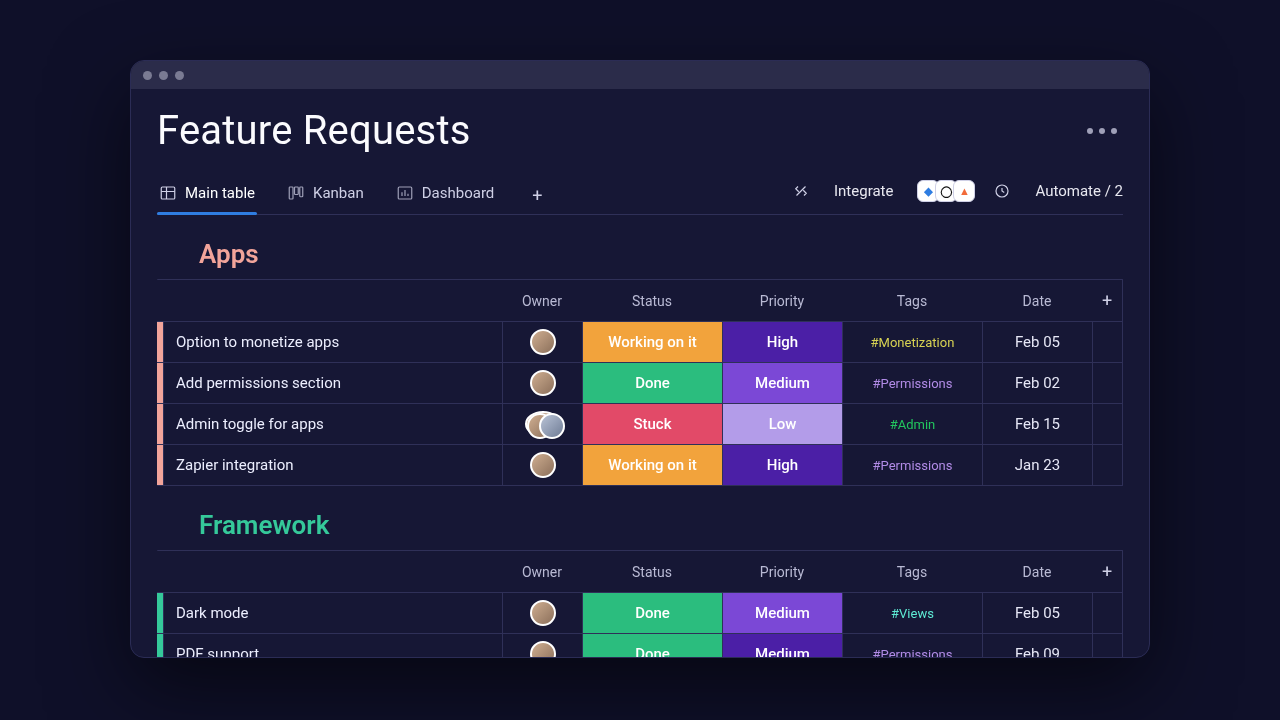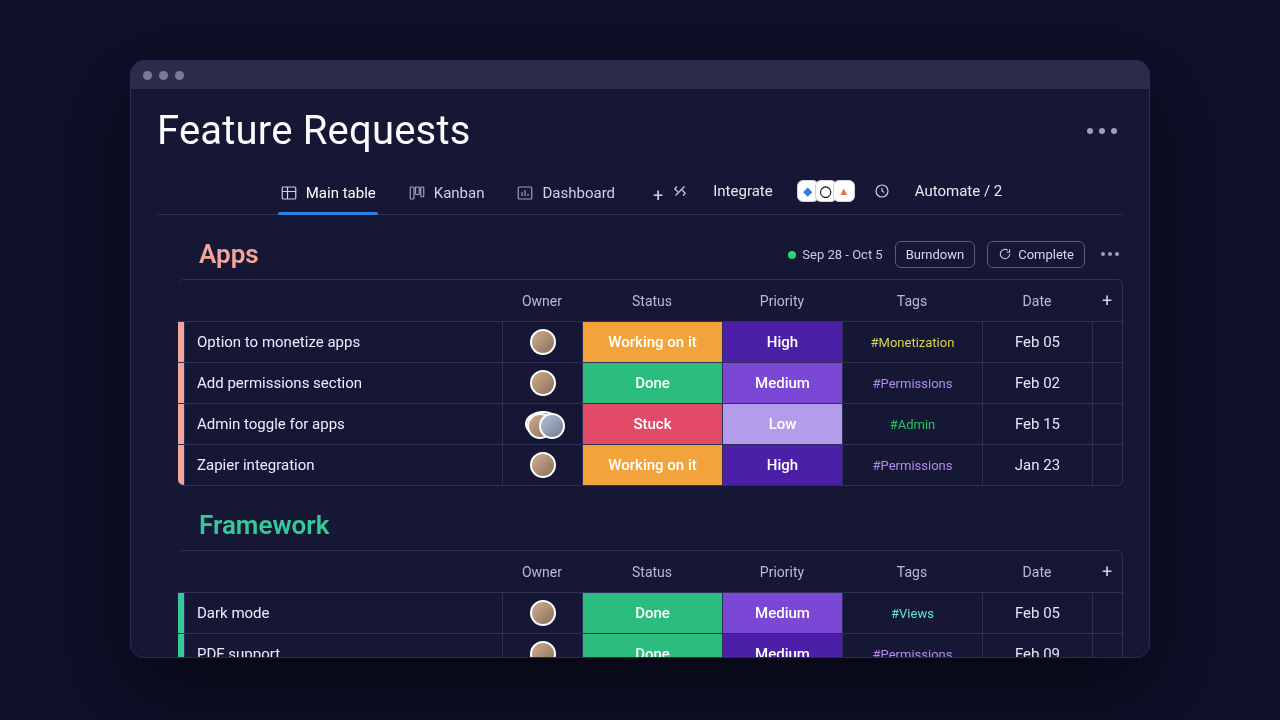--- a/index.html
+++ b/index.html
@@ -11,21 +11,21 @@
     box-shadow: 0 30px 80px rgba(0,0,0,.55);
     border: 1px solid #2b2c55;
   }
   .titlebar { height: 28px; background: #2b2c4a; display: flex; align-items: center; padding: 0 12px; gap: 7px; }
   .dot { width: 9px; height: 9px; border-radius: 50%; background: #7a7b93; }
   .content { padding: 18px 26px 0 26px; height: calc(100% - 28px); overflow: hidden; }
   .header-row { display: flex; align-items: center; justify-content: space-between; }
   .page-title { font-size: 40px; font-weight: 400; letter-spacing: .2px; color: #fbfbfe; }
   .more-dots { display: flex; gap: 6px; padding: 6px; cursor: pointer; }
   .more-dots span { width: 6px; height: 6px; border-radius: 50%; background: #9fa0b8; }
-  .tabs-row { display: flex; align-items: center; justify-content: center; margin-top: 22px; border-bottom: 1px solid #2f3058; }
+  .tabs-row { display: flex; align-items: center; justify-content: space-between; margin-top: 22px; border-bottom: 1px solid #2f3058; }
   .tabs-left { display: flex; align-items: center; gap: 28px; }
   .tab { display: flex; align-items: center; gap: 8px; padding: 8px 2px 12px; color: #cfd0e6; font-size: 15px; cursor: pointer; position: relative; }
   .tab.active { color: #ffffff; }
   .tab.active::after { content:''; position:absolute; left:0; right:0; bottom:-1px; height:3px; background:#2f7de1; border-radius:2px; }
   .icon { width: 18px; height: 18px; display:inline-flex; align-items:center; justify-content:center; }
   .plus-btn { color:#cfd0e6; font-size:18px; padding:6px 8px; cursor:pointer; }
   .tabs-right { display:flex; align-items:center; gap:18px; padding-bottom:8px; }
   .pill-row { display:flex; align-items:center; gap:24px; font-size:15px; color:#e8e8f0; cursor:pointer; }
   .hex-group { display:flex; align-items:center; }
   .hex { width:22px; height:22px; border-radius:6px; background:#fff; display:inline-flex; align-items:center; justify-content:center; margin-left:-4px; border:1px solid #cfd0e6; }
@@ -34,21 +34,21 @@
   .section { margin-top: 24px; }
   .section-head { display:flex; align-items:center; justify-content:space-between; }
   .group-title { font-size: 26px; font-weight: 600; margin-left: 42px; }
   .group-title.apps { color: #f2a49a; }
   .group-title.framework { color: #35c99a; }
   .group-meta { display:flex; align-items:center; gap:12px; color:#c9cadf; font-size:13px; }
   .status-dot { width:8px;height:8px;border-radius:50%; background:#2bd576; display:inline-block; margin-right:6px;}
   .chip { border:1px solid #5a5b86; border-radius:6px; padding:5px 10px; font-size:13px; color:#d7d8ec; cursor:pointer; display:inline-flex; align-items:center; gap:6px;}
   .mini-more { display:flex; gap:3px; padding:4px; cursor:pointer;}
   .mini-more span{width:4px;height:4px;border-radius:50%;background:#9fa0b8;}
-  .table-wrap { margin-top: 10px; border:1px solid #2f3058; border-left: none; border-radius: 6px; overflow:hidden;margin-left:21px;}
+  .table-wrap { margin-top: 10px; border:1px solid #2f3058; border-left: none; border-radius: 1px; overflow:hidden;}
   .thead, .trow { display:grid; grid-template-columns: 6px 1fr 80px 140px 120px 140px 110px 30px; align-items:center; }
   .thead { color:#b9bad4; font-size:14px; }
   .thead .th { padding:10px 8px; text-align:center; }
   .thead .th.first { text-align:left; }
   .thead .th.add { cursor:pointer; font-size:18px; color:#cfd0e6;}
   .trow { border-top:1px solid #2f3058; font-size:15px; min-height:40px;}
   .accent { align-self:stretch; }
   .accent.apps { background:#f2a49a; }
   .accent.framework { background:#35c99a; }
   .cell { padding:10px 12px; border-left:1px solid #2f3058; text-align:center; display:flex; align-items:center; justify-content:center; min-height:40px;}
@@ -160,32 +160,20 @@
             </span>
             <span>Automate / 2</span>
           </div>
         </div>
       </div>
 
       <div id="groups-mount">
           <div class="section">
             <div class="section-head">
               <div class="group-title apps">Apps</div>
-              <div class="group-meta">
-                <span><span class="status-dot"></span>Sep 28 - Oct 5</span>
-                <span class="chip">Burndown</span>
-                <span class="chip"><svg width="14" height="14" viewBox="0 0 24 24" fill="none" stroke="#cfd0e6" stroke-width="1.8">
-                    <path d="M20 12a8 8 0 1 1-3-6.2M20 4v5h-5"></path>
-                  </svg>Complete</span>
-                <span class="mini-more">
-                  <span></span>
-                  <span></span>
-                  <span></span>
-                </span>
-              </div>
             </div>
             <div class="table-wrap">
               <div class="thead">
                 <div></div>
                 <div class="th first"></div>
                 <div class="th">Owner</div>
                 <div class="th">Status</div>
                 <div class="th">Priority</div>
                 <div class="th">Tags</div>
                 <div class="th">Date</div>

